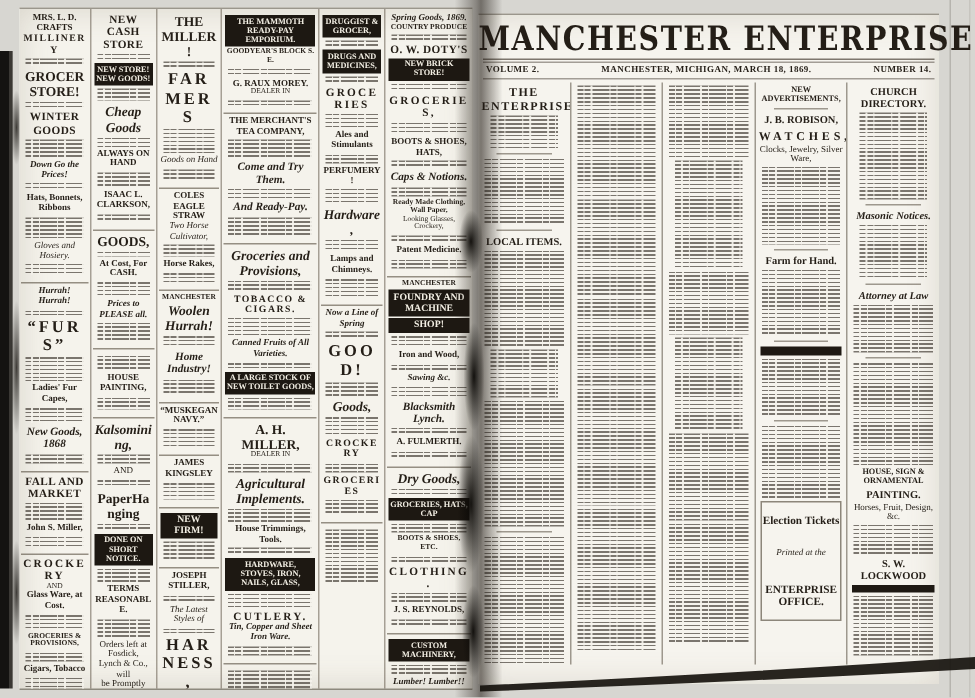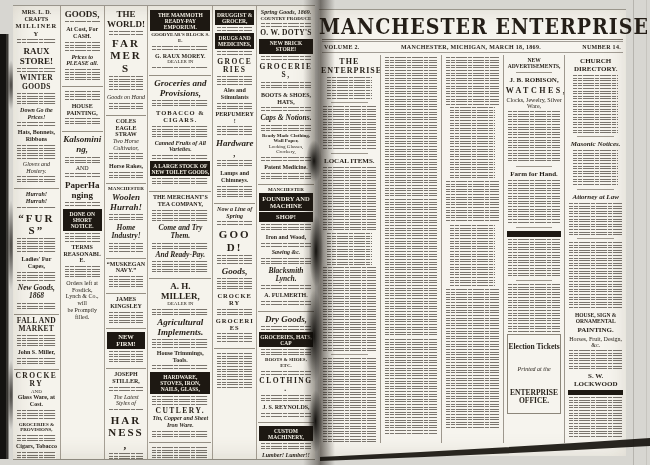--- a/index.html
+++ b/index.html
@@ -107,21 +107,21 @@
 <div class="scan-left-smudge" style="top:200px;height:90px;"></div>
 <div class="scan-left-smudge" style="top:360px;height:70px;"></div>
 
 <div class="lp">
   <div class="lp-cols">
       <div class="lp-col" style="flex: 0 0 15.5%;">
         <div class="ad">
           <div class="ln ls-smb">MRS. L. D. CRAFTS</div>
           <div class="ln ls-sc">MILLINERY</div>
           <div class="textlines" style="height: 5px;"></div>
-          <div class="ln ls-big">RAUX STORE!</div>
+          <div class="ln ls-big">GROCER STORE!</div>
           <div class="textlines" style="height: 4px;"></div>
           <div class="ln ls-med">WINTER GOODS</div>
           <div class="textlines" style="height: 12px;"></div>
           <div class="ln ls-smbi">Down Go the Prices!</div>
           <div class="textlines" style="height: 5px;"></div>
           <div class="ln ls-smb">Hats, Bonnets, Ribbons</div>
           <div class="textlines" style="height: 14px;"></div>
           <div class="ln ls-smi">Gloves and Hosiery.</div>
           <div class="textlines" style="height: 7px;"></div>
         </div>
@@ -147,20 +147,32 @@
           <div class="ln ls-smb">Glass Ware, at Cost.</div>
           <div class="textlines" style="height: 10px;"></div>
           <div class="ln ls-xsb">GROCERIES &amp; PROVISIONS,</div>
           <div class="textlines" style="height: 6px;"></div>
           <div class="ln ls-smb">Cigars, Tobacco</div>
           <div class="textlines" style="height: 11px;"></div>
         </div>
       </div>
       <div class="lp-col" style="flex: 0 0 14.5%;">
         <div class="ad">
+          <div class="ln ls-med">NEW CASH STORE</div>
+          <div class="textlines" style="height: 4px;"></div>
+          <div class="ln ls-invxs">NEW STORE! NEW GOODS!</div>
+          <div class="textlines" style="height: 8px;"></div>
+          <div class="ln ls-bigi">Cheap Goods</div>
+          <div class="textlines" style="height: 6px;"></div>
+          <div class="ln ls-smb">ALWAYS ON HAND</div>
+          <div class="textlines" style="height: 10px;"></div>
+          <div class="ln ls-smb">ISAAC L. CLARKSON,</div>
+          <div class="textlines" style="height: 5px;"></div>
+        </div>
+        <div class="ad">
           <div class="ln ls-big">GOODS,</div>
           <div class="textlines" style="height: 3px;"></div>
           <div class="ln ls-smb">At Cost, For CASH.</div>
           <div class="textlines" style="height: 10px;"></div>
           <div class="ln ls-smbi">Prices to PLEASE all.</div>
           <div class="textlines" style="height: 12px;"></div>
         </div>
         <div class="ad">
           <div class="textlines" style="height: 10px;"></div>
           <div class="ln ls-smb">HOUSE PAINTING,</div>
@@ -177,21 +189,21 @@
           <div class="textlines" style="height: 9px;"></div>
           <div class="ln ls-smb">TERMS REASONABLE.</div>
           <div class="textlines" style="height: 12px;"></div>
           <div class="ln ls-sm">Orders left at Fosdick,</div>
           <div class="ln ls-sm">Lynch &amp; Co., will</div>
           <div class="ln ls-sm">be Promptly filled.</div>
         </div>
       </div>
       <div class="lp-col" style="flex: 0 0 14.5%;">
         <div class="ad">
-          <div class="ln ls-big">THE WORLD!</div>
+          <div class="ln ls-big">THE MILLER!</div>
           <div class="textlines" style="height: 4px;"></div>
           <div class="ln ls-disp">FARMERS</div>
           <div class="textlines" style="height: 16px;"></div>
           <div class="ln ls-smi">Goods on Hand</div>
           <div class="textlines" style="height: 7px;"></div>
         </div>
         <div class="ad">
           <div class="ln ls-smb">COLES EAGLE STRAW</div>
           <div class="ln ls-smi">Two Horse Cultivator,</div>
           <div class="textlines" style="height: 8px;"></div>
@@ -232,36 +244,36 @@
       <div class="lp-col" style="flex: 0 0 21.5%;">
         <div class="ad">
           <div class="ln ls-invxs">THE MAMMOTH READY-PAY EMPORIUM.</div>
           <div class="ln ls-xsb">GOODYEAR'S BLOCK S. E.</div>
           <div class="textlines" style="height: 5px;"></div>
           <div class="ln ls-smb">G. RAUX MOREY.</div>
           <div class="ln ls-xs">DEALER IN</div>
           <div class="textlines" style="height: 3px;"></div>
         </div>
         <div class="ad">
+          <div class="ln ls-smb">THE MERCHANT'S TEA COMPANY,</div>
+          <div class="textlines" style="height: 12px;"></div>
+          <div class="ln ls-medi">Come and Try Them.</div>
+          <div class="textlines" style="height: 6px;"></div>
+          <div class="ln ls-medi">And Ready-Pay.</div>
+          <div class="textlines" style="height: 12px;"></div>
+        </div>
+        <div class="ad">
           <div class="ln ls-bigi">Groceries and Provisions,</div>
           <div class="textlines" style="height: 7px;"></div>
           <div class="ln ls-sc">TOBACCO &amp; CIGARS.</div>
           <div class="textlines" style="height: 12px;"></div>
           <div class="ln ls-smbi">Canned Fruits of All Varieties.</div>
           <div class="textlines" style="height: 4px;"></div>
           <div class="ln ls-invxs">A LARGE STOCK OF NEW TOILET GOODS,</div>
           <div class="textlines" style="height: 8px;"></div>
-        </div>
-        <div class="ad">
-          <div class="ln ls-smb">THE MERCHANT'S TEA COMPANY,</div>
-          <div class="textlines" style="height: 12px;"></div>
-          <div class="ln ls-medi">Come and Try Them.</div>
-          <div class="textlines" style="height: 6px;"></div>
-          <div class="ln ls-medi">And Ready-Pay.</div>
-          <div class="textlines" style="height: 12px;"></div>
         </div>
         <div class="ad">
           <div class="ln ls-big">A. H. MILLER,</div>
           <div class="ln ls-xs">DEALER IN</div>
           <div class="textlines" style="height: 6px;"></div>
           <div class="ln ls-bigi">Agricultural Implements.</div>
           <div class="textlines" style="height: 9px;"></div>
           <div class="ln ls-smb">House Trimmings, Tools.</div>
           <div class="textlines" style="height: 5px;"></div>
           <div class="ln ls-invxs">HARDWARE, STOVES, IRON, NAILS, GLASS,</div>

